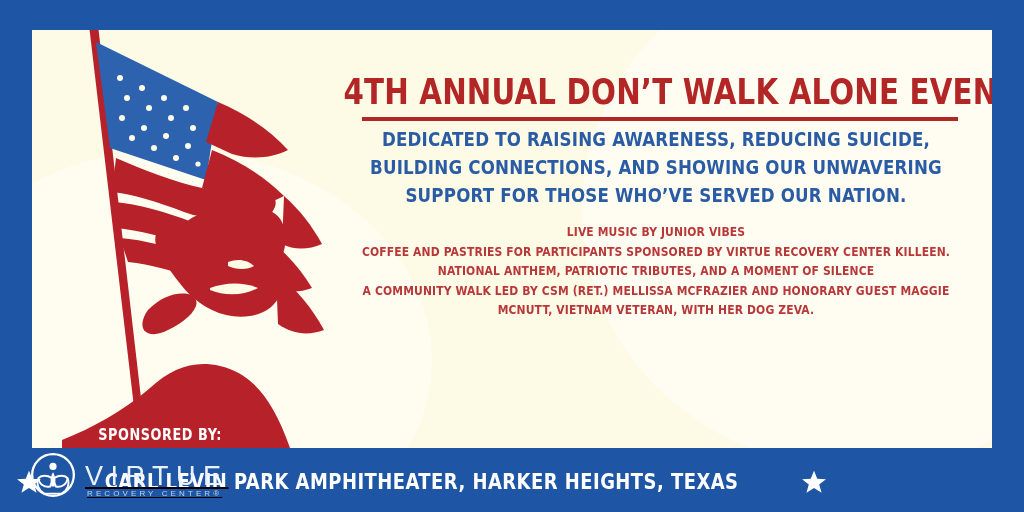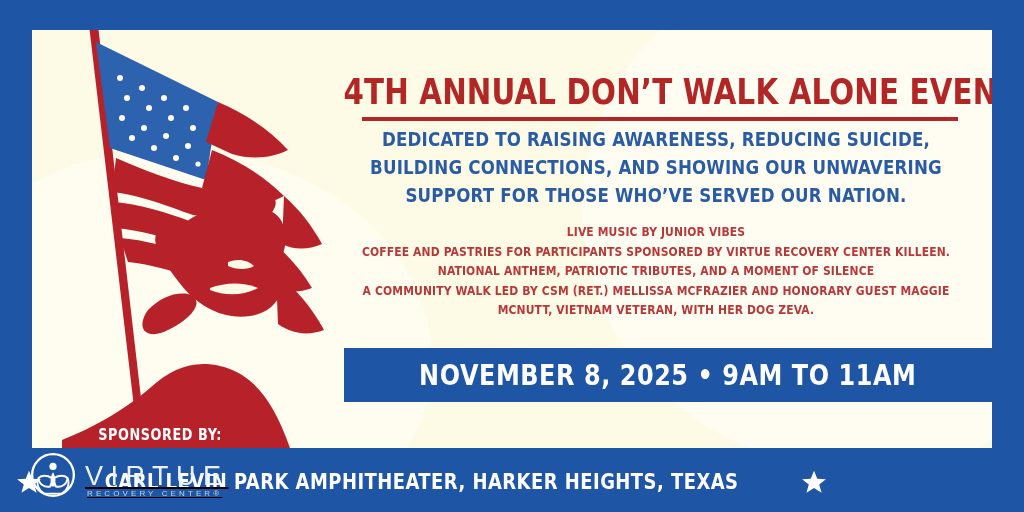--- a/index.html
+++ b/index.html
@@ -185,23 +185,20 @@
       <div class="subtitle">DEDICATED TO RAISING AWARENESS, REDUCING SUICIDE, BUILDING CONNECTIONS, AND SHOWING OUR UNWAVERING SUPPORT FOR THOSE WHO’VE SERVED OUR NATION.</div>
 
       <div class="details">
         <div>LIVE MUSIC BY JUNIOR VIBES</div>
         <div>COFFEE AND PASTRIES FOR PARTICIPANTS SPONSORED BY VIRTUE RECOVERY CENTER KILLEEN.</div>
         <div>NATIONAL ANTHEM, PATRIOTIC TRIBUTES, AND A MOMENT OF SILENCE</div>
         <div>A COMMUNITY WALK LED BY CSM (RET.) MELLISSA MCFRAZIER AND HONORARY GUEST MAGGIE</div>
         <div>MCNUTT, VIETNAM VETERAN, WITH HER DOG ZEVA.</div>
       </div>
 
-      <div class="date-banner">
-        <span>NOVEMBER 8, 2025 • 9AM TO 11AM</span>
-      </div>
     </div>
   </div>
 
   <div class="sponsored">SPONSORED BY:</div>
 
   <div class="logo">
     <svg class="logo-mark" viewBox="0 0 64 64">
       <circle cx="32" cy="32" r="29" fill="none" stroke="#FFFFFF" stroke-width="3.2"></circle>
       <circle cx="32" cy="20" r="5" fill="#FFFFFF"></circle>
       <path d="M32 28 C35 32 36 40 34 48 L30 48 C28 40 29 32 32 28 Z" fill="#FFFFFF"></path>

